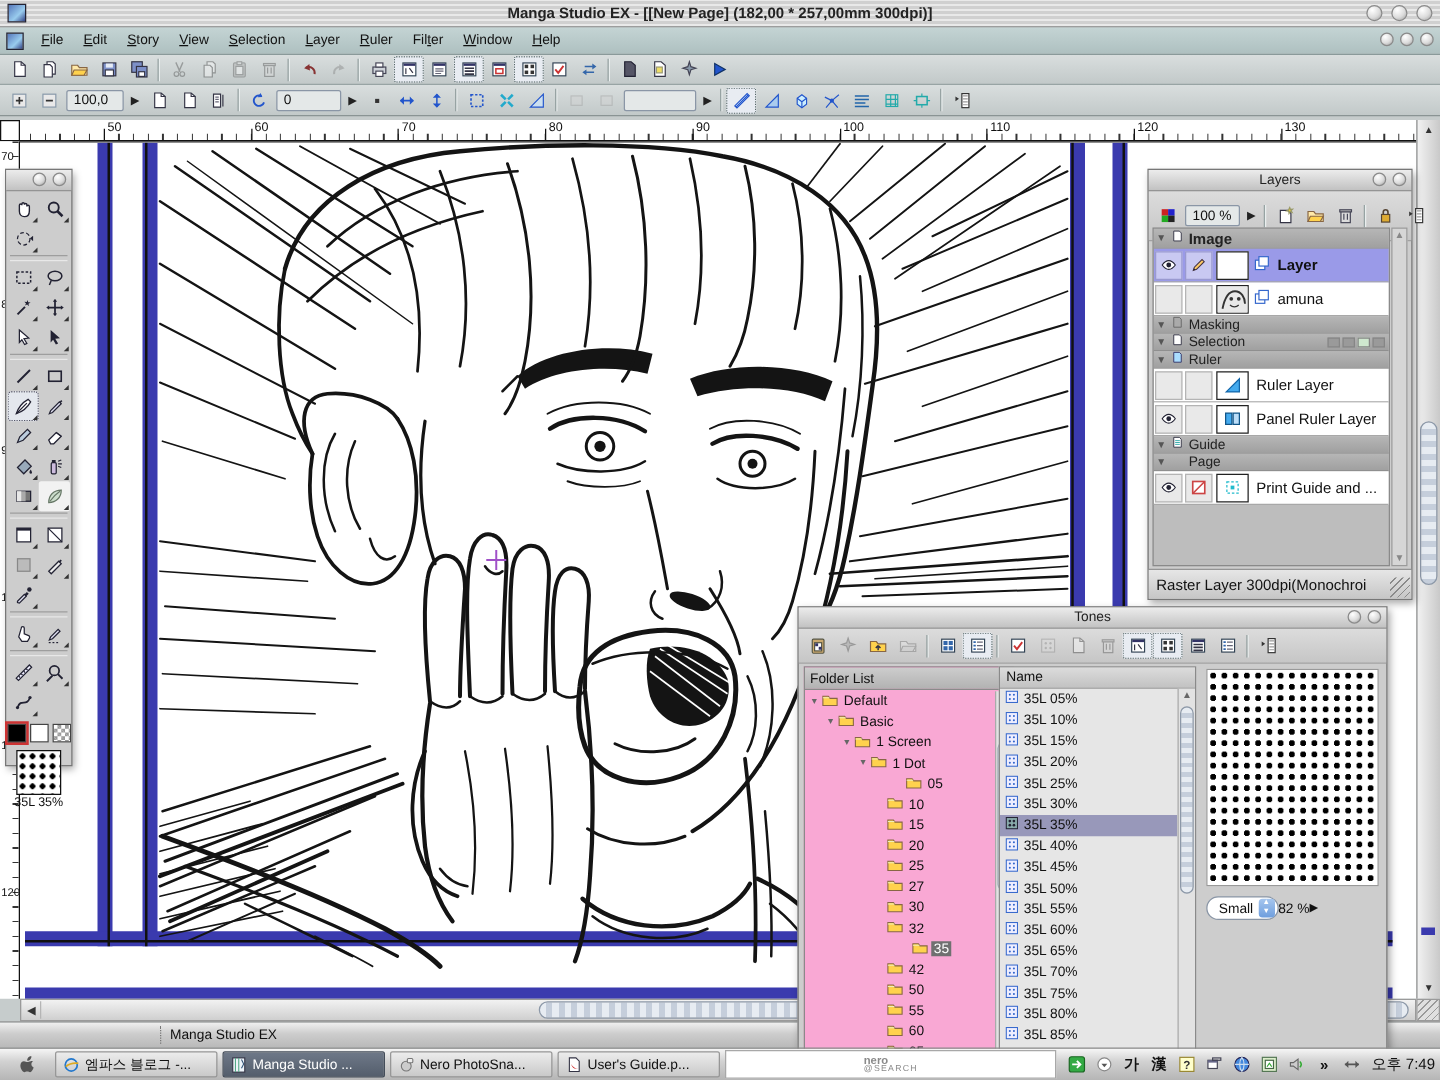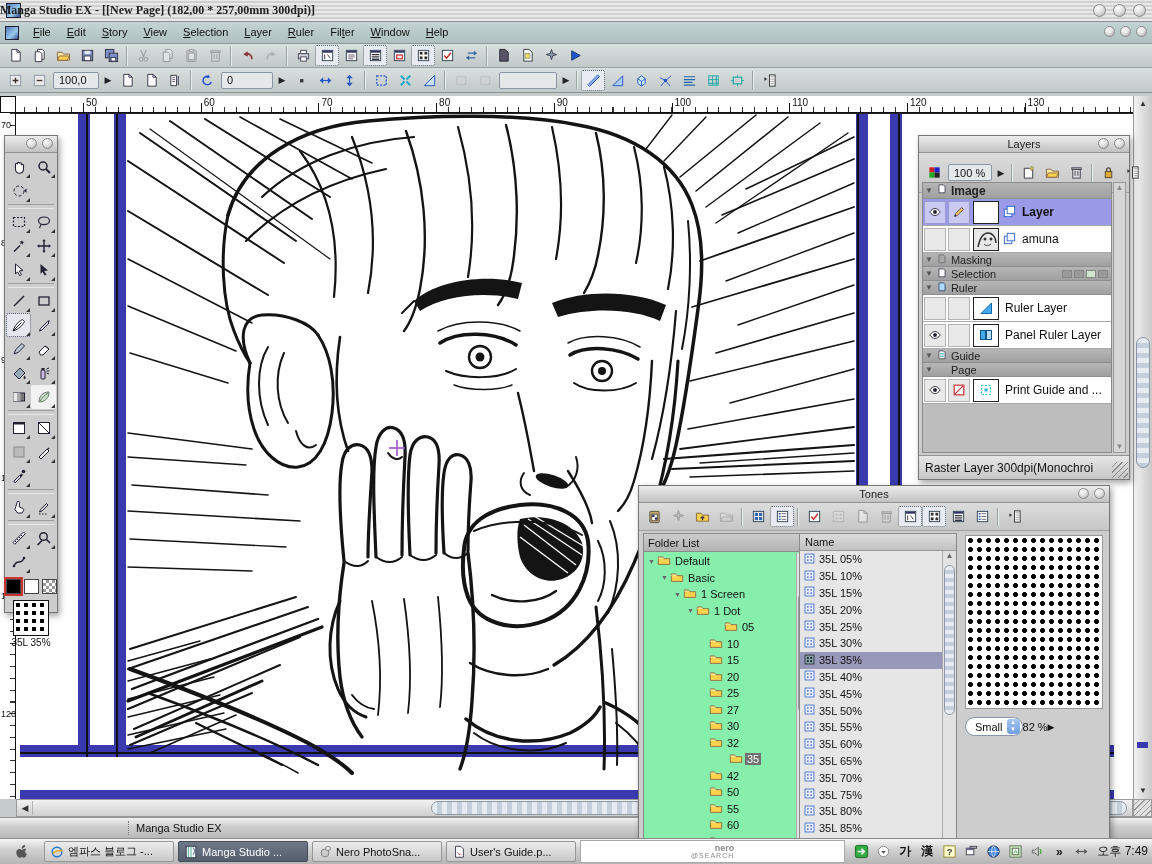--- a/index.html
+++ b/index.html
@@ -3,21 +3,21 @@
 <meta charset="utf-8">
 <style>
   html,body{margin:0;padding:0;background:#555;}
   *{box-sizing:border-box;}
   .screen{position:relative;width:1152px;height:864px;background:#c6cccc;overflow:hidden;
     font-family:"Liberation Sans","DejaVu Sans",sans-serif;font-size:11px;color:#111;}
   
   .titlebar{position:absolute;left:0;top:0;right:0;height:22px;
     background:repeating-linear-gradient(0deg,#e9e9e9 0 2px,#d0d0d0 2px 4px);
     border-bottom:1px solid #8d8d8d;}
-  .title{position:absolute;left:0;right:0;top:3px;font-weight:bold;font-size:12px;color:#222;font-family:Liberation Serif, serif;}
+  .title{position:absolute;left:0;right:0;top:3px;text-align:center;font-weight:bold;font-size:12px;color:#222;}
   .winballs{position:absolute;right:6px;top:4px;display:flex;gap:7px;}
   .ball{width:13px;height:13px;border-radius:50%;border:1px solid #8a8a8a;
     background:radial-gradient(circle at 35% 28%,#ffffff,#dcdcdc 55%,#9e9e9e);}
   .ball.s{width:11px;height:11px;}
   .appicon{position:absolute;left:6px;top:3px;width:15px;height:15px;border:1px solid #223;
     background:linear-gradient(135deg,#5577bb,#99ccee 60%,#334488);}
   .menubar{position:absolute;left:0;top:22px;right:0;height:22px;
     background:linear-gradient(#c4d4d4,#aec0c0);border-bottom:1px solid #8a9a9a;display:flex;align-items:center;}
   .menubar .appicon2{width:14px;height:14px;margin:0 6px 0 5px;border:1px solid #223;
     background:linear-gradient(135deg,#5577bb,#99ccee 60%,#334488);}
@@ -109,21 +109,21 @@
   .lthumb{width:26px;height:23px;border:1px solid #222;background:#fff;margin:1px 2px;overflow:hidden;}
   .lname{margin-left:4px;font-size:12px;white-space:nowrap;}
   .lrow.sel .lname{font-weight:bold;}
   .lstatus{position:absolute;left:0;right:0;bottom:0;height:24px;border-top:1px solid #949494;
     background:linear-gradient(#e6e6e6,#c6c6c6);display:flex;align-items:center;padding-left:6px;font-size:12px;}
   .pgrip{position:absolute;right:1px;bottom:1px;width:16px;height:16px;
     background-image:repeating-linear-gradient(135deg,transparent 0 3px,#8a8a8a 3px 4px);}
   
   .tones{left:638px;top:485px;width:472px;height:379px;}
   .tones .ptools{height:28px;}
-  .flist{position:absolute;left:4px;top:47px;width:168px;bottom:3px;background:#86efac;border:1px solid #8a8a8a;overflow:hidden;}
+  .flist{position:absolute;left:4px;top:47px;width:168px;bottom:3px;background:#f9a8d4;border:1px solid #8a8a8a;overflow:hidden;}
   .flhdr{height:18px;background:linear-gradient(#cdcdcd,#b2b2b2);border-bottom:1px solid #8a8a8a;
     display:flex;align-items:center;padding:0 4px;}
   .flhdr .x{margin-left:auto;font-size:11px;color:#333;}
   .ftree{position:absolute;left:0;right:14px;top:19px;bottom:0;overflow:hidden;}
   .trow{height:16.5px;display:flex;align-items:center;white-space:nowrap;font-size:11px;}
   .trow .lbl{padding:0 2px;}
   .trow.fsel .lbl{background:#707070;color:#fff;}
   .tscroll{position:absolute;right:0;top:19px;bottom:0;width:14px;background:#e2e2e2;border-left:1px solid #aaa;}
   .pill{position:absolute;left:1px;width:11px;border-radius:6px;border:1px solid #8c98a8;
     background:repeating-linear-gradient(180deg,#e7ecf2 0 4px,#c5cedb 4px 8px);}
@@ -147,21 +147,21 @@
     background:linear-gradient(#f6f6f6,#d2d2d2 40%,#b5b5b5);border-top:1px solid #8a8a8a;
     display:flex;align-items:center;padding:0 4px;}
   .startbtn{width:34px;height:22px;display:flex;align-items:center;justify-content:center;margin-right:6px;}
   .task{width:130px;height:21px;margin-right:4px;border:1px solid #979797;border-radius:2px;
     background:linear-gradient(#ececec,#c9c9c9);display:flex;align-items:center;gap:4px;padding:0 5px;
     white-space:nowrap;overflow:hidden;font-size:11px;flex:0 0 auto;}
   .task.active{background:linear-gradient(#6e7888,#545e6c);color:#fff;border-color:#434c59;}
   .ticon{width:14px;height:14px;flex:0 0 auto;}
   .deskband{flex:1;height:23px;margin-right:4px;background:#fff;border:1px solid #a8a8a8;
     display:flex;align-items:center;justify-content:center;min-width:120px;}
-  .nerobrand{text-align:right;color:#8a8a8a;line-height:8px;font-size:9px;font-weight:bold;}
+  .nerobrand{text-align:left;color:#8a8a8a;line-height:8px;font-size:9px;font-weight:bold;}
   .nerobrand .l2{font-size:7px;letter-spacing:1px;font-weight:normal;}
   .tray{display:flex;align-items:center;gap:6px;padding:0 4px;flex:0 0 auto;}
   .trayicon{width:16px;height:16px;display:flex;align-items:center;justify-content:center;font-size:12px;font-weight:bold;}
   .time{font-size:12px;padding-left:4px;white-space:nowrap;}
 </style>
 </head>
 <body>
 
 <div class="screen">
 

